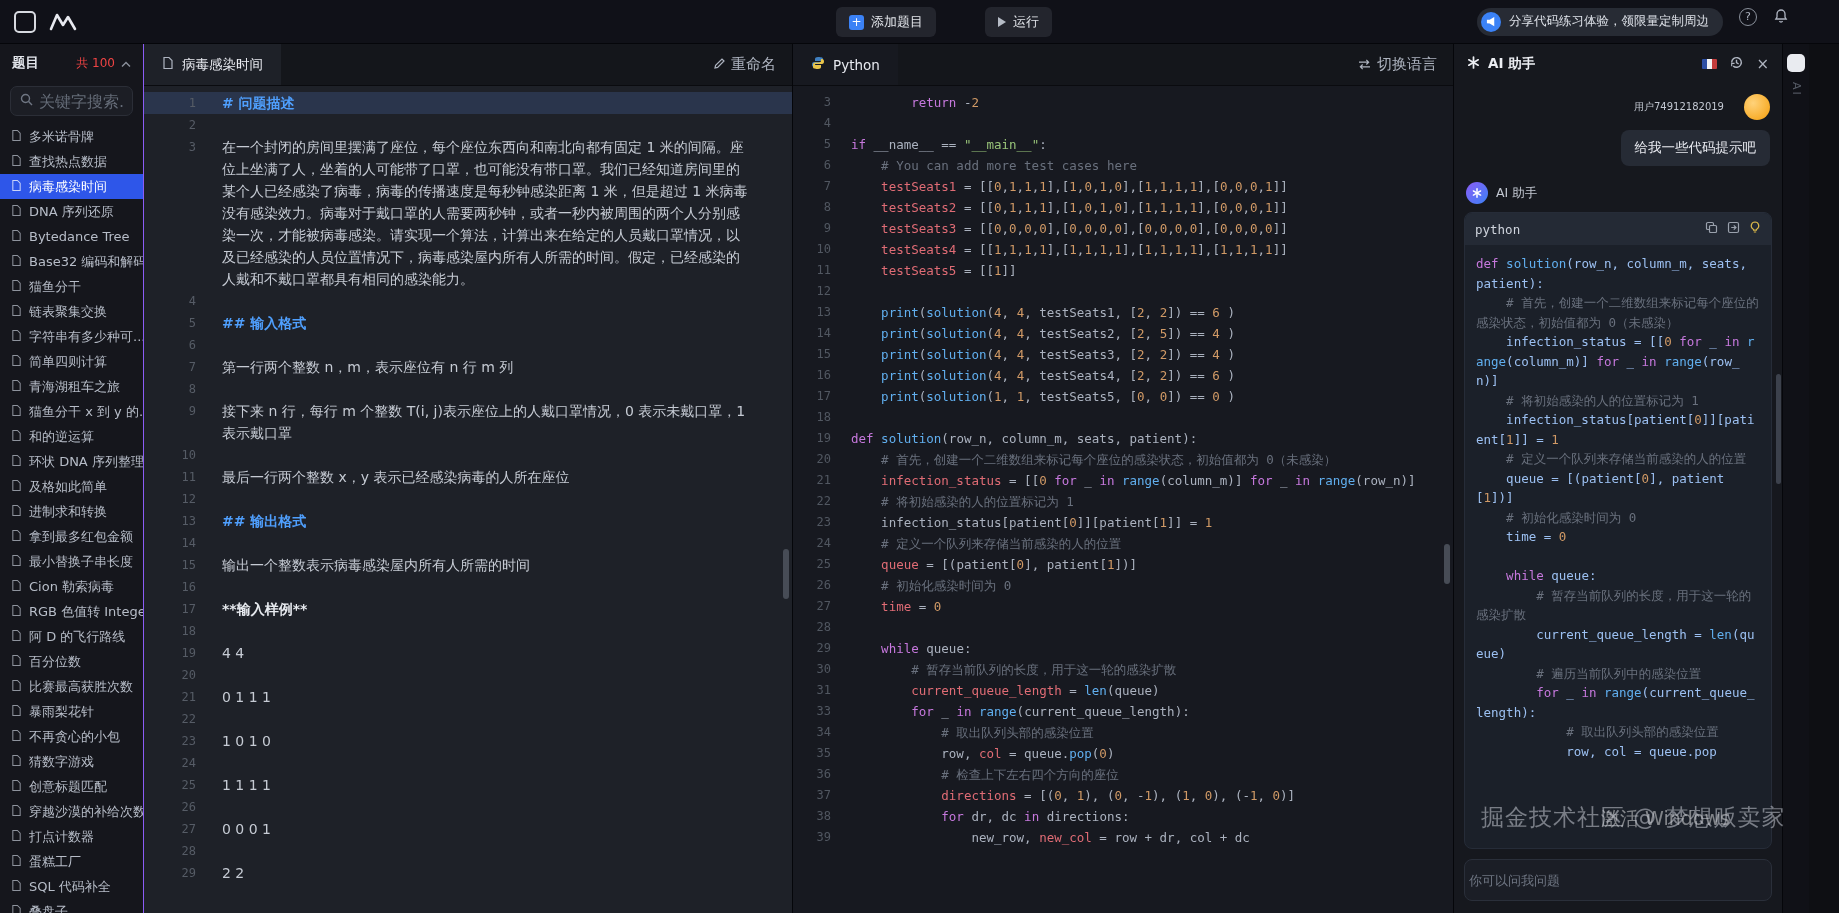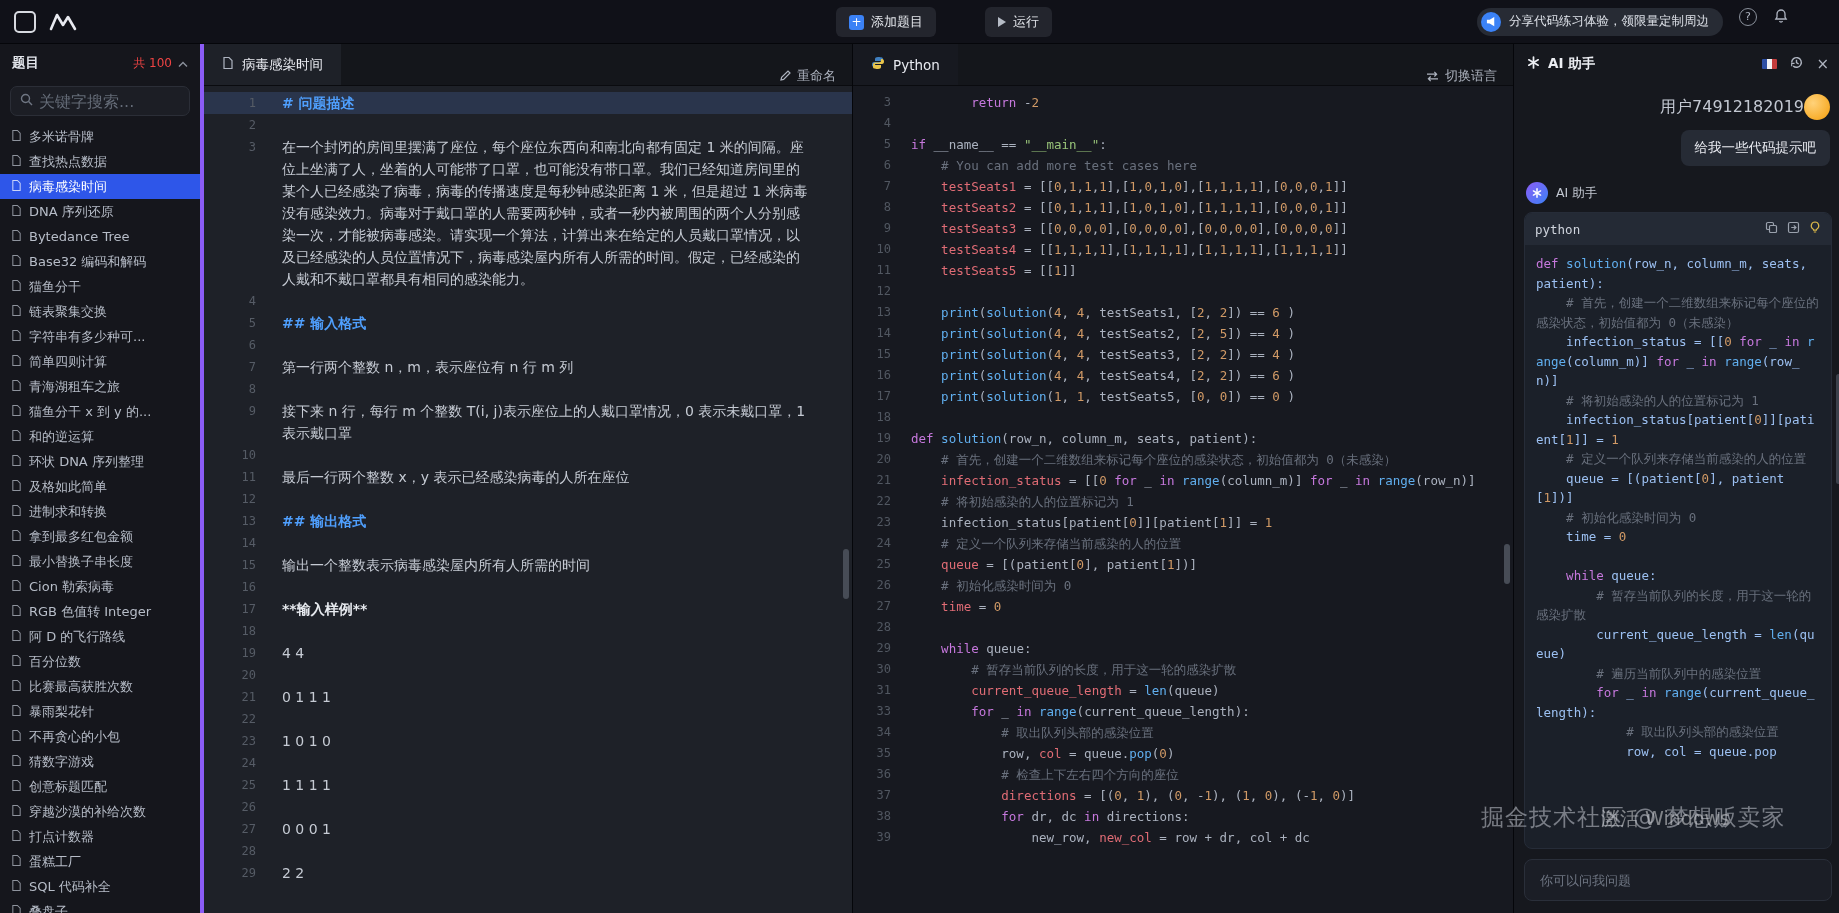--- a/index.html
+++ b/index.html
@@ -24,21 +24,21 @@
   .tb-right{margin-left:auto;display:flex;gap:16px;padding-right:36px}
   .banner{height:28px;border-radius:14px;background:#272b34;display:flex;align-items:center;
     gap:8px;padding:0 14px 0 4px;font-size:12.5px;color:#dde1e8;cursor:pointer}
   .banner-ic{width:20px;height:20px;border-radius:50%;background:#3b82f6;display:flex;
     align-items:center;justify-content:center}
   .helpc{width:18px;height:18px;border:1.5px solid #8b919c;border-radius:50%;color:#aeb4c0;
     font-size:11px;display:flex;align-items:center;justify-content:center}
 
   
   .main{flex:1;display:flex;min-height:0}
-  .sidebar{width:204px;flex:none;background:#15161c;border-right:4px solid #8b5cf6;
+  .sidebar{width:144px;flex:none;background:#15161c;border-right:1px solid #8b5cf6;
     display:flex;flex-direction:column;overflow:hidden}
   .panel{display:flex;flex-direction:column;position:relative;overflow:hidden}
   .problem{width:649px;flex:none;background:#1e2128;border-right:1px solid #05060a}
   .editor{width:661px;flex:none;background:#171920;border-right:1px solid #05060a}
   .ai{width:328px;flex:none;background:#16181e;display:flex;flex-direction:column;
     position:relative;overflow:hidden}
   .strip{width:27px;flex:none;background:#101117;border-left:1px solid #05060a;
     display:flex;flex-direction:column;align-items:center;padding-top:10px;gap:10px}
   .strip-ic{width:18px;height:18px;background:#e9ebf0;border-radius:5px}
   .strip-txt{writing-mode:vertical-rl;font-size:11px;color:#565b66;letter-spacing:2px}
@@ -58,22 +58,22 @@
   .sb-item .ico{flex:none;opacity:.75}
   .sb-item.sel{background:#2e56e9;color:#fff}
 
   
   .tabbar{height:42px;flex:none;background:#14161b;display:flex;align-items:stretch;
     border-bottom:1px solid #0a0b0f}
   .tab{display:flex;align-items:center;gap:8px;padding:0 18px;font-size:13.5px;
     color:#e8eaf0;cursor:pointer}
   .problem .tab{background:#1e2128}
   .editor .tab{background:#171920}
-  .tab-action{margin-left:auto;margin-right:16px;display:flex;align-items:flex-end;gap:6px;
-    color:#aeb4c0;font-size:13px;cursor:pointer}
+  .tab-action{margin-left:auto;margin-right:16px;display:flex;align-items:center;gap:6px;
+    color:#aeb4c0;font-size:15px;cursor:pointer}
 
   
   .md-body{flex:1;overflow:hidden;padding-top:6px;font-size:14px;line-height:22px}
   .md-row{display:flex}
   .md-row.hl{background:rgba(84,117,192,.24)}
   .md-ln{width:78px;flex:none;text-align:right;padding-right:26px;color:#565c66;
     font-size:12px;font-family:"DejaVu Sans Mono","Liberation Mono",monospace;line-height:22px}
   .md-tx{flex:1;padding-right:42px;color:#c6cbd4;white-space:pre-wrap;word-break:break-all;
     min-height:22px}
   .md-tx.h{color:#4f9ffd;font-weight:bold}
@@ -90,43 +90,43 @@
 
   .vscroll{position:absolute;width:6px;border-radius:3px;background:#474c56}
 
   
   .ai-head{height:40px;flex:none;display:flex;align-items:center;gap:8px;padding:0 13px}
   .ai-title{font-weight:bold;font-size:13.5px;color:#eceef3}
   .ai-head-icons{margin-left:auto;display:flex;align-items:center;gap:12px;color:#aeb4c0}
   .flag{width:15px;height:10px;display:flex;border-radius:1px;overflow:hidden}
   .flag i{flex:1}
   .ai-body{flex:1;min-height:0;display:flex;flex-direction:column;padding:2px 10px 0}
-  .ai-userline{display:flex;justify-content:flex-end;align-items:center;gap:0;
-    font-size:16px;color:#c3c8d2;margin:8px 2px 0;flex:none}
+  .ai-userline{display:flex;justify-content:flex-end;align-items:center;gap:20px;
+    font-size:10px;color:#c3c8d2;margin:8px 2px 0;flex:none}
   .avatar{width:26px;height:26px;border-radius:50%;
     background:radial-gradient(circle at 35% 35%,#ffd27a,#f59e0b);flex:none}
   .ai-msg-user{align-self:flex-end;margin:10px 2px 0;background:#262b35;border-radius:8px;
     padding:9px 14px;font-size:13.5px;color:#e8eaf0;flex:none}
   .ai-asstline{display:flex;align-items:center;gap:8px;margin:16px 2px 8px;
     font-size:12.5px;color:#c3c8d2;flex:none}
   .ai-avatar{width:22px;height:22px;border-radius:50%;flex:none;
     background:linear-gradient(135deg,#8b5cf6,#3b82f6);display:flex;align-items:center;
     justify-content:center}
   .ai-code{flex:1;min-height:0;display:flex;flex-direction:column;background:#1b2029;
     border:1px solid #262c38;border-radius:8px;overflow:hidden}
   .ai-code-head{height:32px;flex:none;background:#242a35;display:flex;align-items:center;
     padding:0 10px;font-size:12.5px;color:#cfd4dd;
     font-family:"DejaVu Sans Mono","Liberation Mono",monospace}
   .ai-code-icons{margin-left:auto;display:flex;gap:9px;align-items:center}
   .ai-pre{flex:1;overflow:hidden;padding:9px 11px;white-space:pre-wrap;word-break:break-all;
     font-family:"DejaVu Sans Mono","Liberation Mono",monospace;font-size:12.5px;
     line-height:19.5px;color:#9cc0f2}
   .ai-pre .tok-var{color:#9cc0f2}
   .ai-inputwrap{flex:none;margin:10px 10px 12px;height:42px;background:#1b1e26;
-    border:1px solid #2a2f3a;border-radius:8px;display:flex;align-items:center;padding:0 15px}
+    border:1px solid #2a2f3a;border-radius:8px;display:flex;align-items:center;padding:0 4px}
   .ai-inputwrap input{width:100%;background:transparent;border:none;outline:none;
     color:#c9ced6;font-size:13px;font-family:inherit}
   .ai-inputwrap input::placeholder{color:#6f7683}
 
   
   .wm1{position:absolute;left:1601px;top:806px;font-size:19px;color:rgba(255,255,255,.45);
     pointer-events:none;z-index:50}
   .wm2{position:absolute;left:1481px;top:802px;font-size:23px;color:rgba(198,203,212,.55);
     letter-spacing:1px;pointer-events:none;z-index:50;white-space:nowrap}
 </style>

